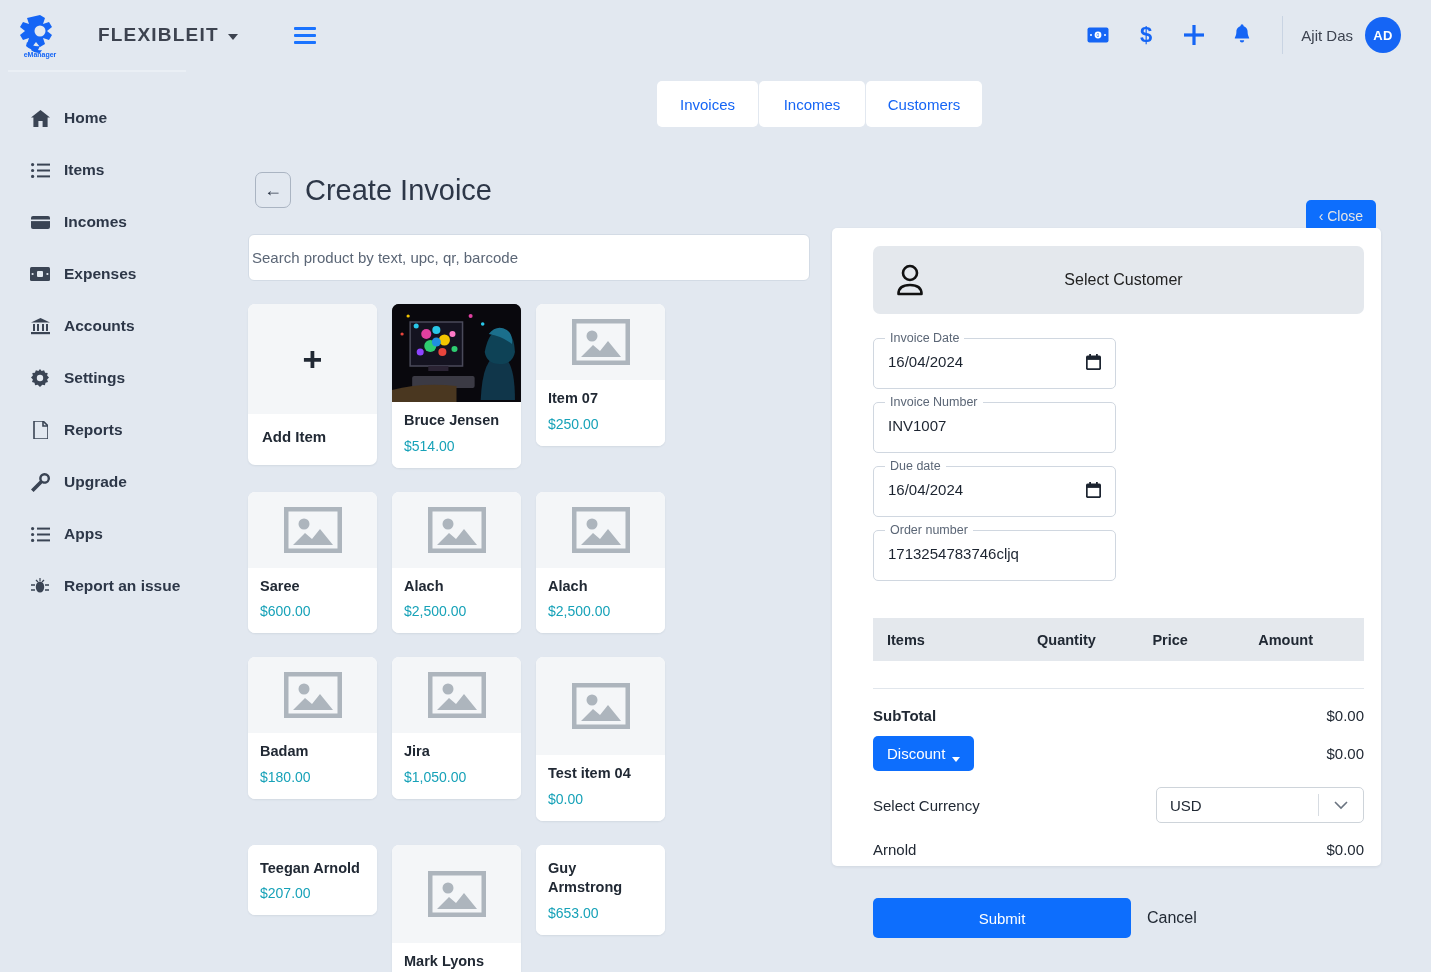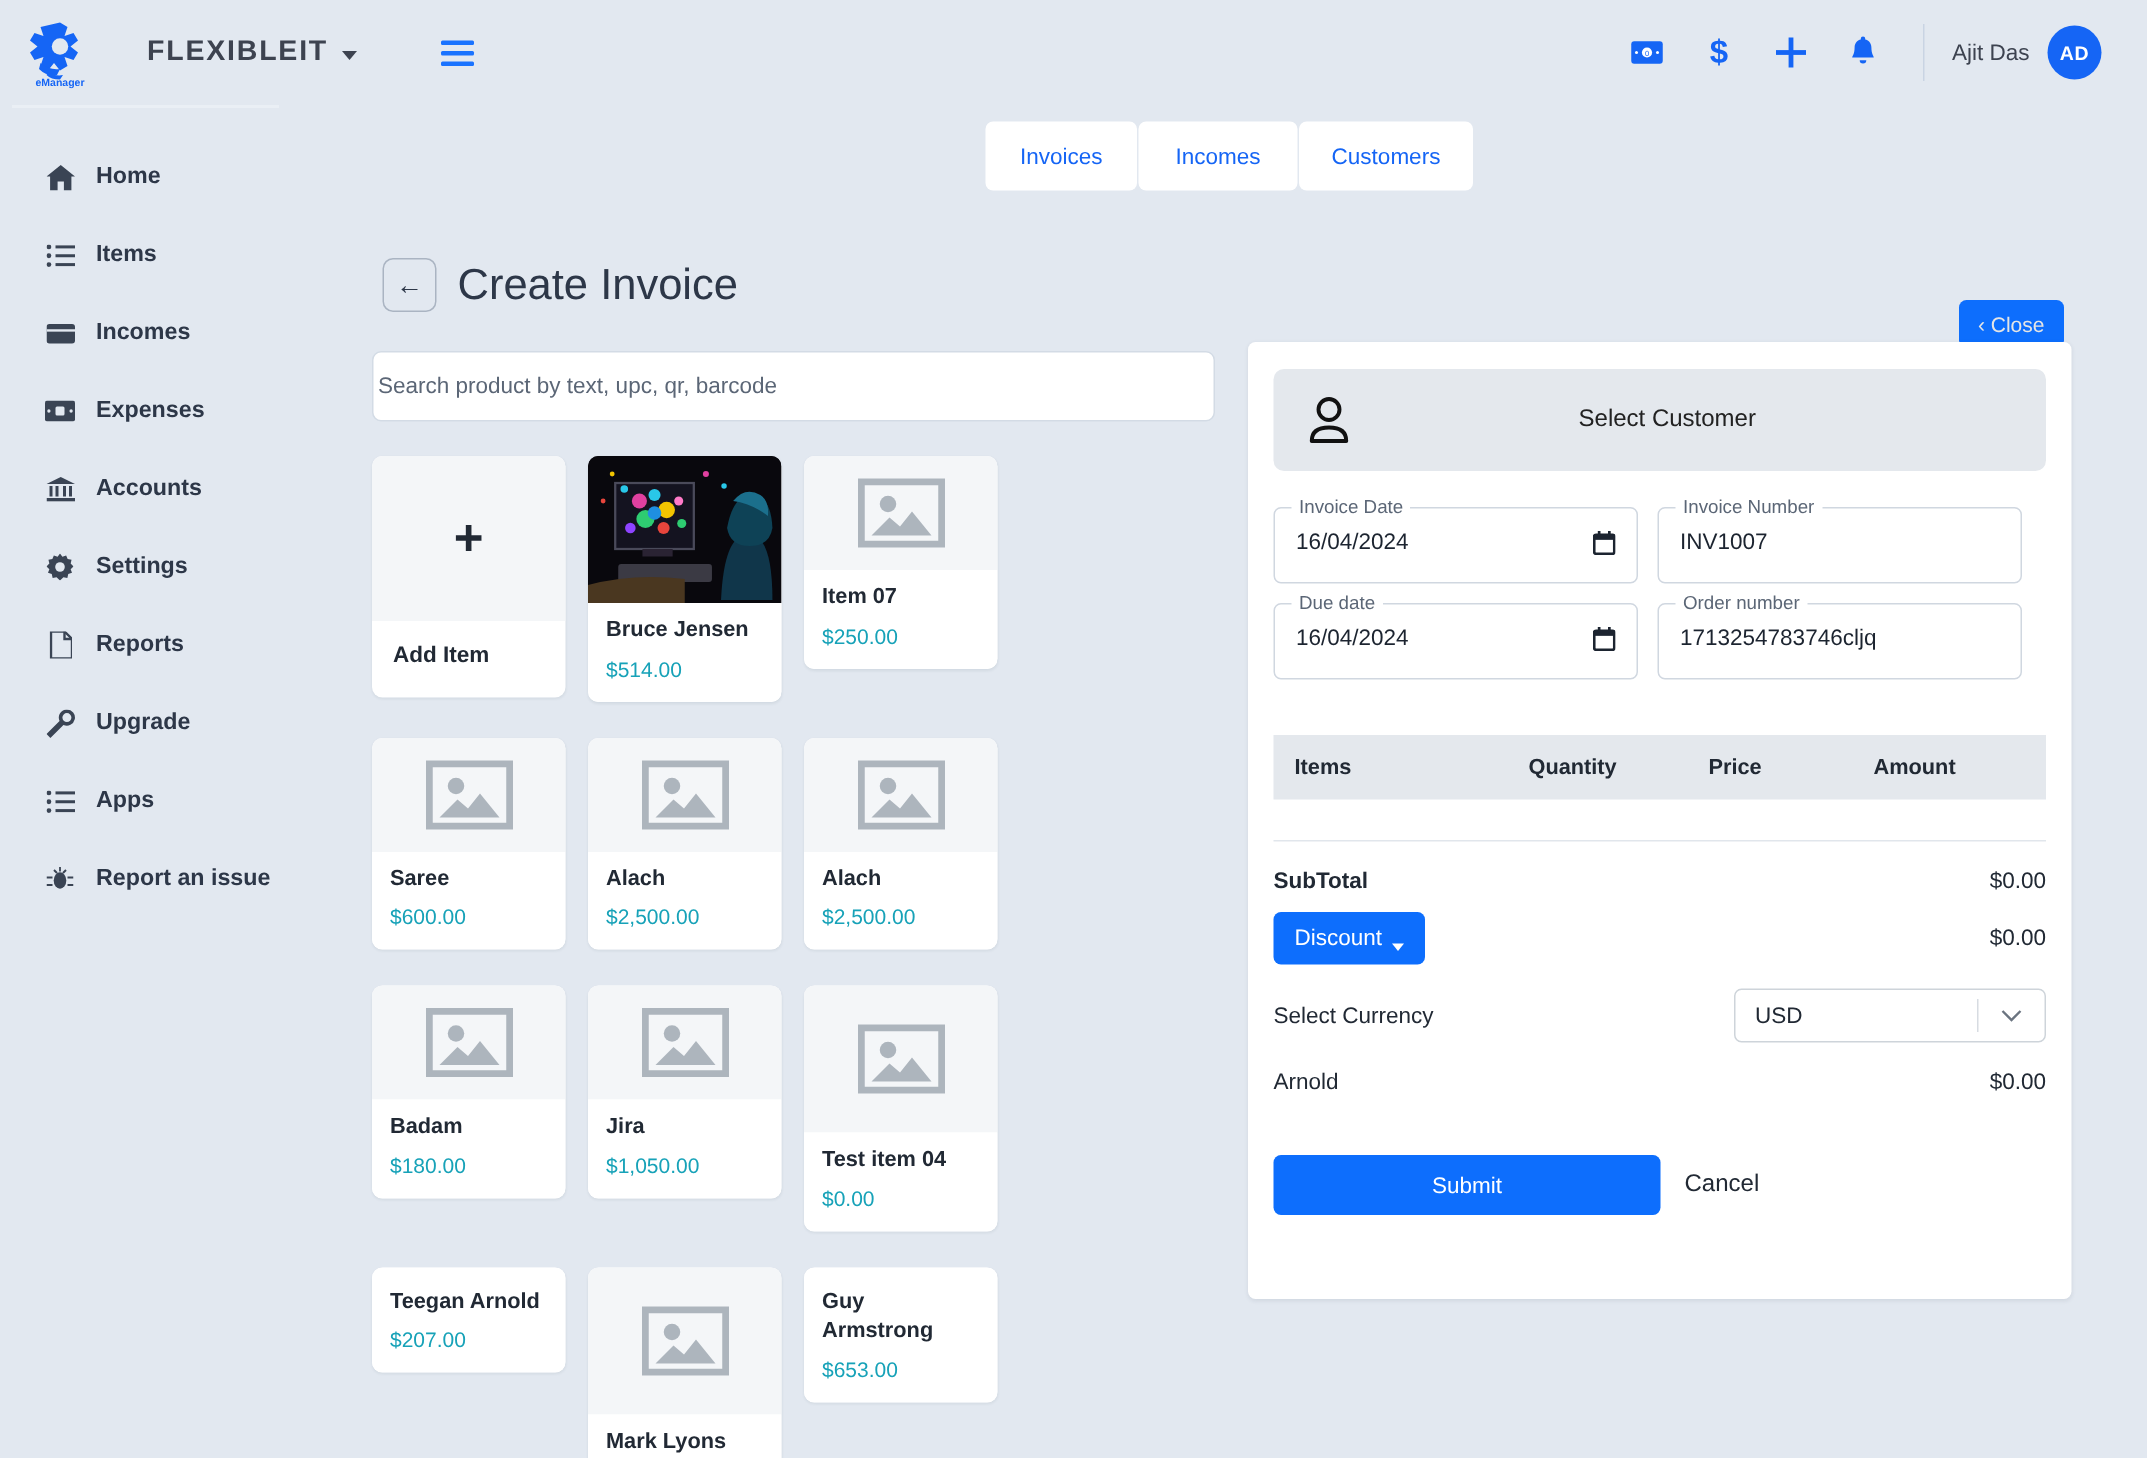--- a/index.html
+++ b/index.html
@@ -120,21 +120,21 @@
   }
   .add-label { padding: 14px 12px 20px 14px; font-size: 15px; font-weight: bold; color: #212934; }
 
   
   .art-canvas { position: relative; width: 100%; height: 100%; overflow: hidden; }
   .art-canvas svg { display: block; width: 100%; height: 100%; }
 
   
   .panel {
     position: absolute; top: 228px; left: 832px; width: 549px; height: 638px;
-    background: #fff; border-radius: 5px; box-shadow: 0 1px 3px rgba(30,45,70,.09);
+    background: #fff; border-radius: 5px; box-shadow: 0 1px 3px rgba(30,45,70,.09); padding-left: 24px;
   }
   .cust-btn {
     margin: 18px 17px 0 17px; height: 68px; background: #e4e8ed; border-radius: 7px;
     display: flex; align-items: center; cursor: pointer;
   }
   .cust-ico { width: 74px; display: flex; justify-content: center; align-items: center; color: #111; }
   .cust-label { flex: 1; text-align: center; font-size: 16px; color: #222; margin-right: 64px; }
 
   .fields { display: flex; flex-wrap: wrap; gap: 13px 13px; padding: 24px 17px 0 17px; }
   .field { position: relative; width: 243px; height: 51px; border: 1px solid #d0d7e0; border-radius: 5px; background: #fff; }

